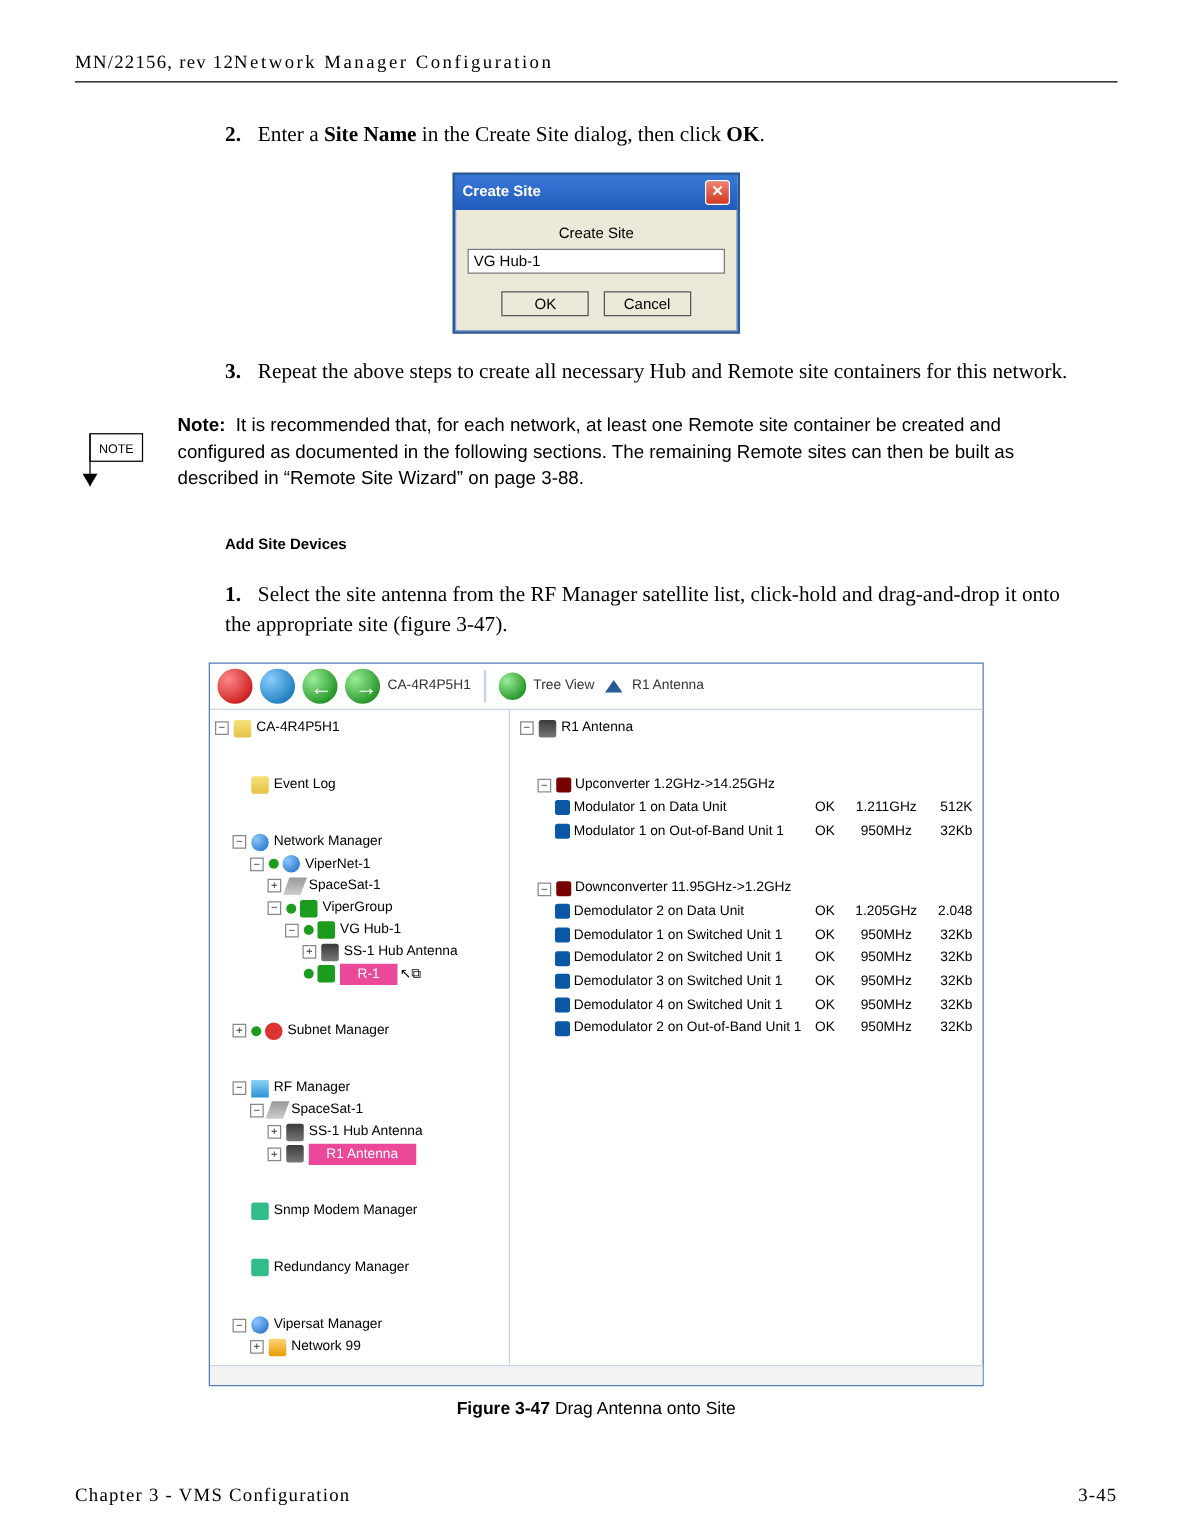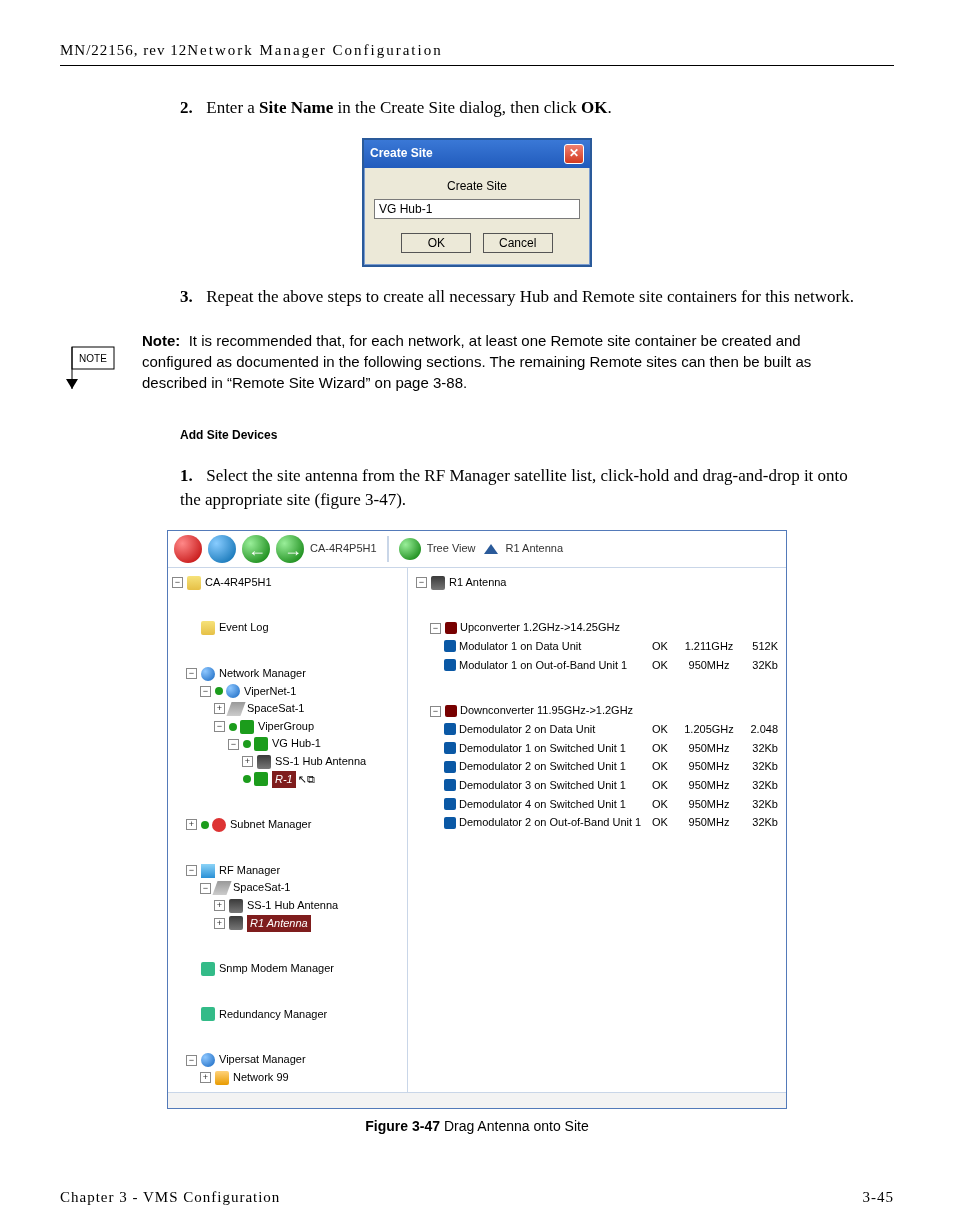--- a/index.html
+++ b/index.html
@@ -189,21 +189,21 @@
   .ic-globe { background: radial-gradient(circle at 30% 30%, #8ec7ff, #1566c0); border-radius:50%; }
   .ic-sat { background: linear-gradient(#999,#ccc); transform: skewX(-20deg); }
   .ic-green { background:#1c9c1c; border-radius:2px; }
   .ic-ant { background: linear-gradient(#3a3a3a,#777); border-radius:2px; }
   .ic-rf { background: linear-gradient(#8bd3f7,#2a90d6); }
   .ic-red { background:#d33; border-radius:50%; }
   .ic-mgr { background:#3b8; border-radius:2px; }
   .ic-net { background: linear-gradient(#ffd27a,#e89b00); border-radius:2px; }
   .dot-green { width:8px;height:8px;border-radius:50%;background:#1c9c1c;display:inline-block;margin-right:3px;}
   .sel {
-    background:#7f1d1d; color:#fff; padding:0 3px;font-style:italic;
+    background:#ec4899; color:#fff; padding:0 14px;
   }
   .list-row {
     display: flex;
     align-items: center;
     line-height: 1.7;
   }
   .list-row .name { flex: 1; display:flex; align-items:center;}
   .list-row .c1 { width: 36px; }
   .list-row .c2 { width: 62px; }
   .list-row .c3 { width: 38px; text-align:right;}

